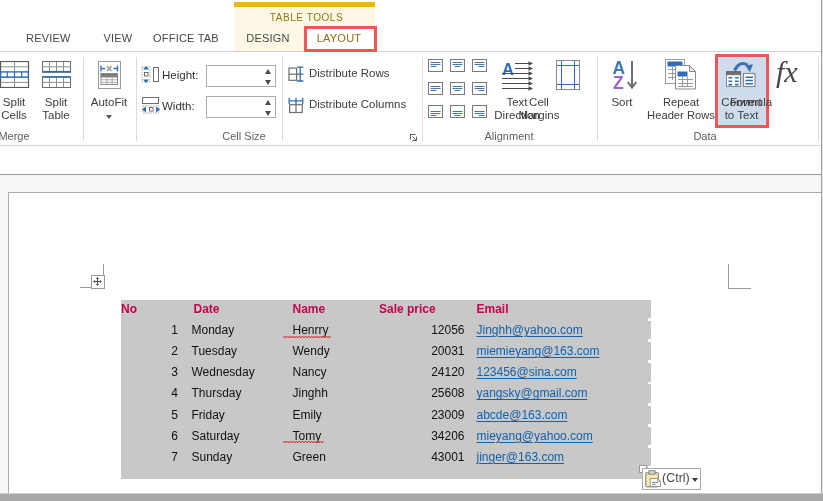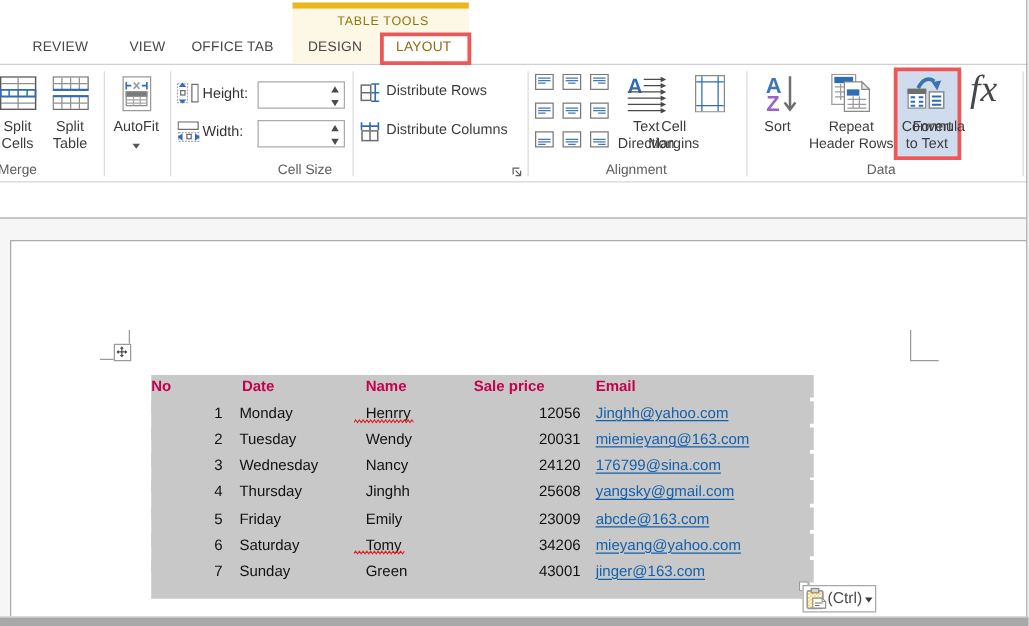--- a/index.html
+++ b/index.html
@@ -275,21 +275,21 @@
   <span class="cname">Wendy</span>
   <span class="csale">20031</span>
   <span class="cmail"><a>miemieyang@163.com</a></span>
 </div>
     <div class="rowend" style="top:341.9px;"></div>
 <div class="row" style="top:363.1px;">
   <span class="cno">3</span>
       <span class="cdate">Wednesday</span>
   <span class="cname">Nancy</span>
   <span class="csale">24120</span>
-  <span class="cmail"><a>176799@sina.com</a></span>
+  <span class="cmail"><a>123456@sina.com</a></span>
 </div>
     <div class="rowend" style="top:363.1px;"></div>
 <div class="row" style="top:384.3px;">
   <span class="cno">4</span>
       <span class="cdate">Thursday</span>
   <span class="cname">Jinghh</span>
   <span class="csale">25608</span>
   <span class="cmail"><a>yangsky@gmail.com</a></span>
 </div>
     <div class="rowend" style="top:384.3px;"></div>

